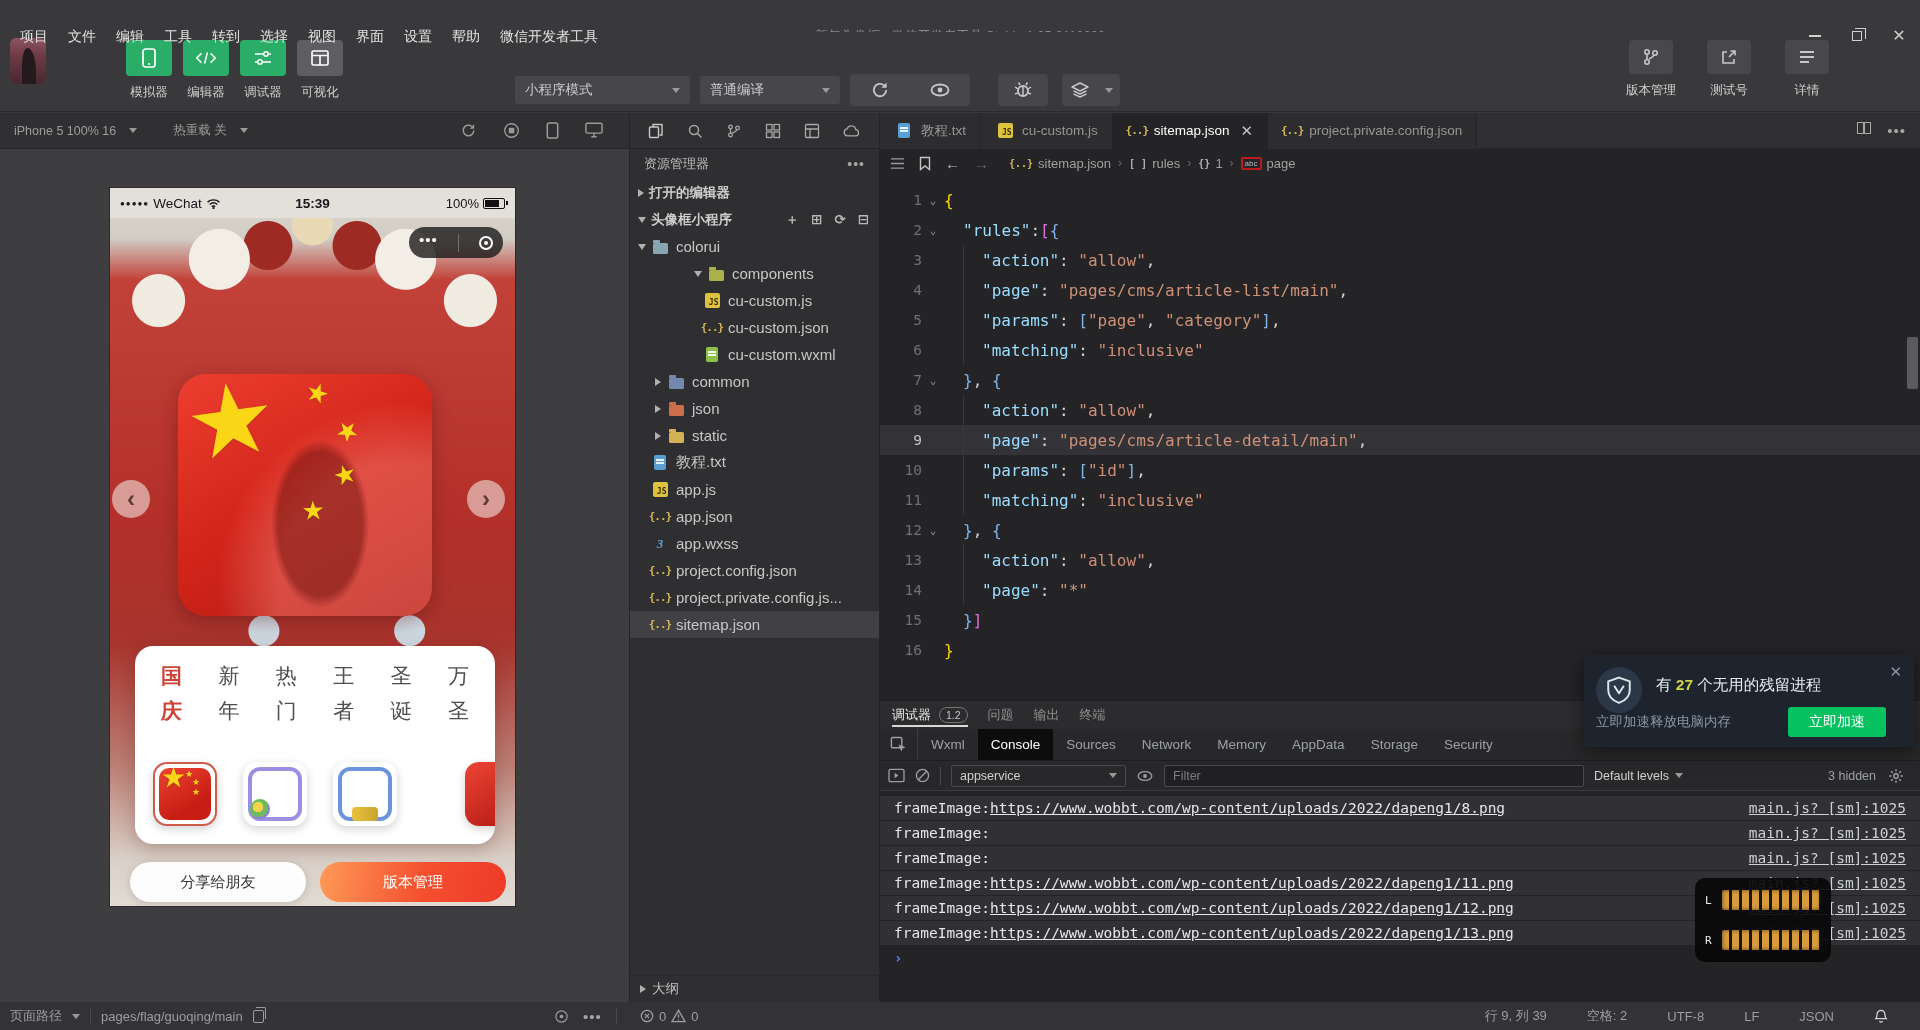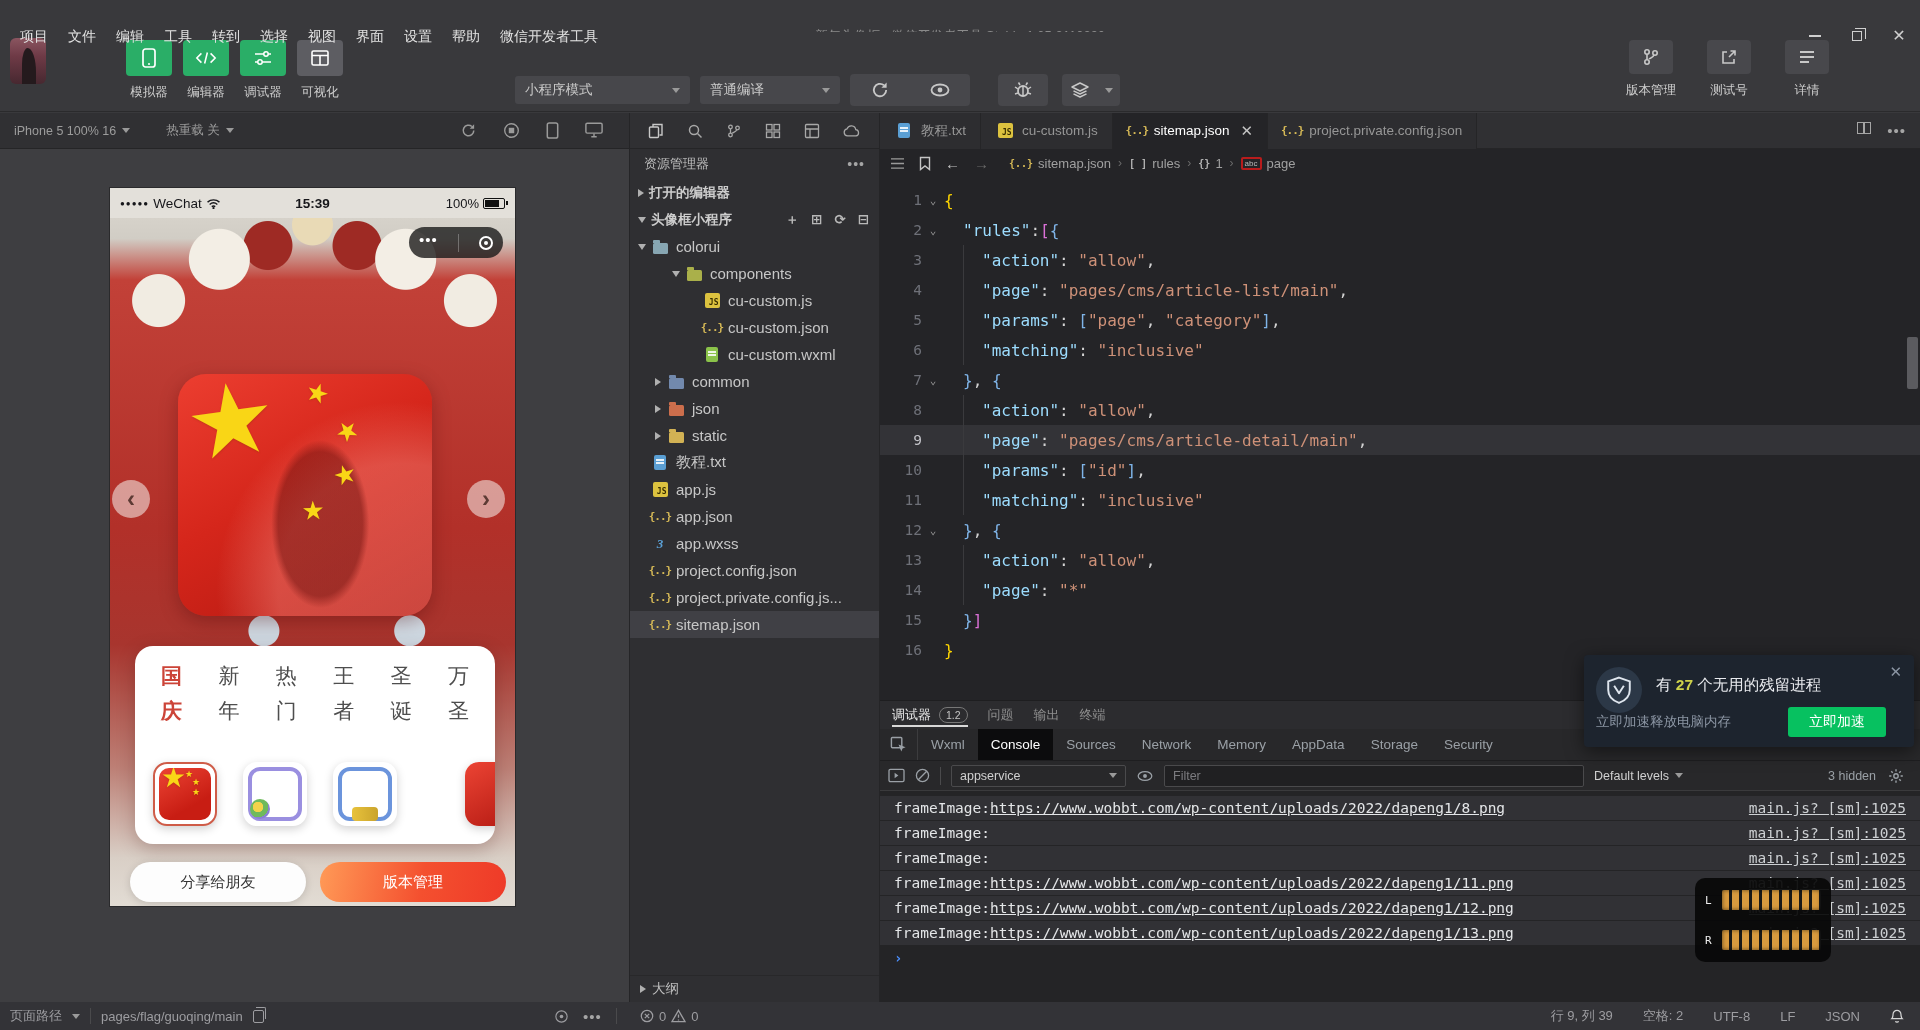--- a/index.html
+++ b/index.html
@@ -44,21 +44,21 @@
 
   
   .main{position:absolute;left:0;top:113px;width:1920px;height:889px;display:flex;}
   .sim-col{width:630px;background:#3e3e41;border-right:1px solid #252527;display:flex;flex-direction:column;}
   .exp-col{width:250px;background:#2f2f32;border-right:1px solid #252527;display:flex;flex-direction:column;}
   .edit-col{flex:1;background:#242427;display:flex;flex-direction:column;min-width:0;}
   .strip{height:36px;background:#303033;border-bottom:1px solid #252527;display:flex;align-items:center;flex:none;}
 
   
   .sim-strip{padding-left:14px;font-size:12.5px;color:#9c9c9c;gap:6px;}
-  .sim-strip .seg{display:flex;align-items:center;gap:6px;margin-right:30px;}
+  .sim-strip .seg{display:flex;align-items:center;gap:13px;margin-right:30px;}
   .sim-strip .icons{margin-left:auto;display:flex;gap:26px;padding-right:26px;}
 
   
   .sim-area{position:relative;flex:1;background:#3e3e41;}
   .phone{position:absolute;left:110px;top:39px;width:405px;height:718px;background:#fff;box-shadow:0 0 0 1px #2a2a2c;display:flex;flex-direction:column;overflow:hidden;}
   .p-status{height:30px;background:#e3e0da;display:flex;align-items:center;padding:0 10px;font-size:13px;color:#16161a;flex:none;}
   .p-dots{letter-spacing:1px;font-size:8px;}
   .p-carrier{margin:0 4px;font-size:13.5px;}
   .p-time{position:absolute;left:0;right:0;text-align:center;font-weight:bold;font-size:13.5px;pointer-events:none;}
   .p-batt-wrap{margin-left:auto;display:flex;align-items:center;gap:4px;z-index:1;}
@@ -224,21 +224,21 @@
 
   
   .statusbar{position:absolute;left:0;bottom:0;width:100%;height:28px;background:#333337;display:flex;align-items:center;
     font-size:13px;color:#9d9da1;}
   .sb-left{display:flex;align-items:center;gap:10px;padding-left:10px;}
   .sb-div{width:1px;height:16px;background:#4a4a4c;}
   .sb-copy{width:11px;height:13px;border:1.5px solid #9d9da1;border-radius:2px;position:relative;}
   .sb-copy::before{content:"";position:absolute;left:2px;top:-4px;width:9px;height:11px;border:1.5px solid #9d9da1;border-left:none;border-bottom:none;border-radius:0 2px 0 0;}
   .sb-mid{display:flex;align-items:center;gap:14px;position:absolute;left:554px;}
   .sb-errs{position:absolute;left:640px;display:flex;align-items:center;gap:5px;}
-  .sb-right{margin-left:auto;display:flex;align-items:center;gap:30px;padding-right:16px;text-align:center;}
+  .sb-right{margin-left:auto;display:flex;align-items:center;gap:40px;padding-right:32px;text-align:center;}
 
   
   .popup{position:absolute;right:6px;top:655px;width:330px;height:92px;background:#1d242e;border-radius:4px;
     box-shadow:0 4px 18px rgba(0,0,0,0.5);z-index:40;}
   .popup .shield-wrap{position:absolute;left:12px;top:12px;width:46px;height:46px;border-radius:50%;background:#2c3847;display:flex;align-items:center;justify-content:center;}
   .popup .title{position:absolute;left:72px;top:20px;font-size:15.5px;color:#e8eaee;}
   .popup .title .cnt{color:#cfd34a;font-weight:bold;}
   .popup .close{position:absolute;right:12px;top:8px;color:#8b95a3;font-size:15px;cursor:pointer;}
   .popup .desc{position:absolute;left:12px;bottom:16px;font-size:13.5px;color:#8b95a3;}
   .popup .gobtn{position:absolute;right:28px;bottom:10px;width:98px;height:30px;background:#07c160;color:#fff;
@@ -565,21 +565,21 @@
           </div>
           <div class="trow" style="padding-left:4px">
             <span class="chev-slot">
               <span class="chev down"></span>
             </span>
     <span class="tico">
               <span class="folder f-teal"></span>
             </span>
             <span>colorui</span>
           </div>
-          <div class="trow" style="padding-left:38px">
+          <div class="trow" style="padding-left:60px">
             <span class="chev-slot">
               <span class="chev down"></span>
             </span>
     <span class="tico">
               <span class="folder f-green"></span>
             </span>
             <span>components</span>
           </div>
           <div class="trow" style="padding-left:72px">
     <span class="tico">

